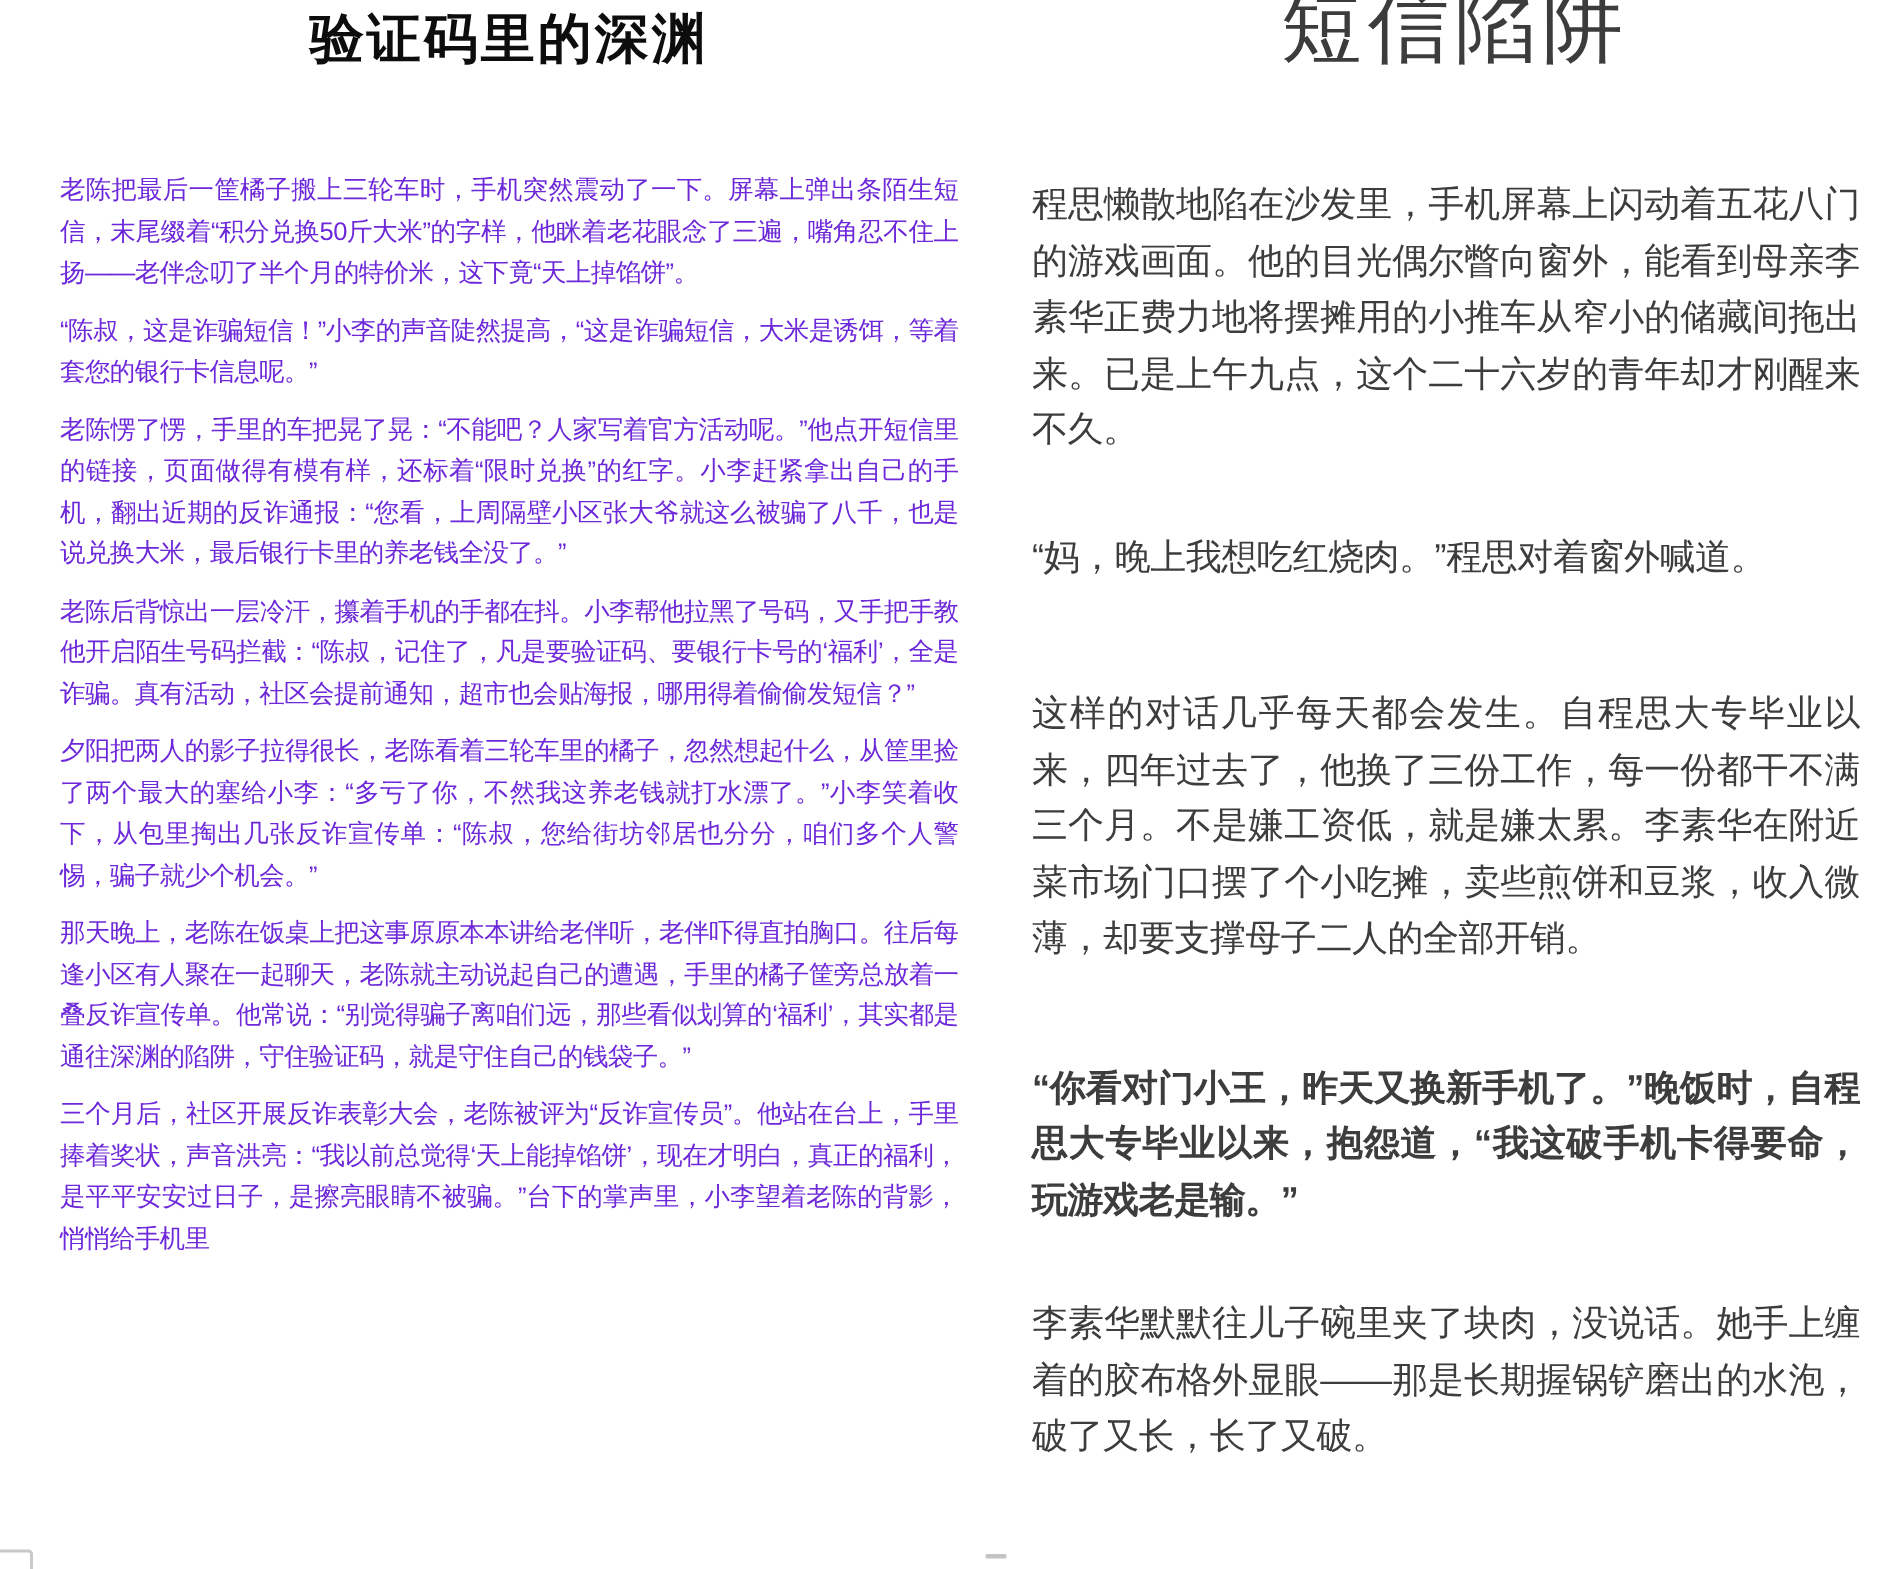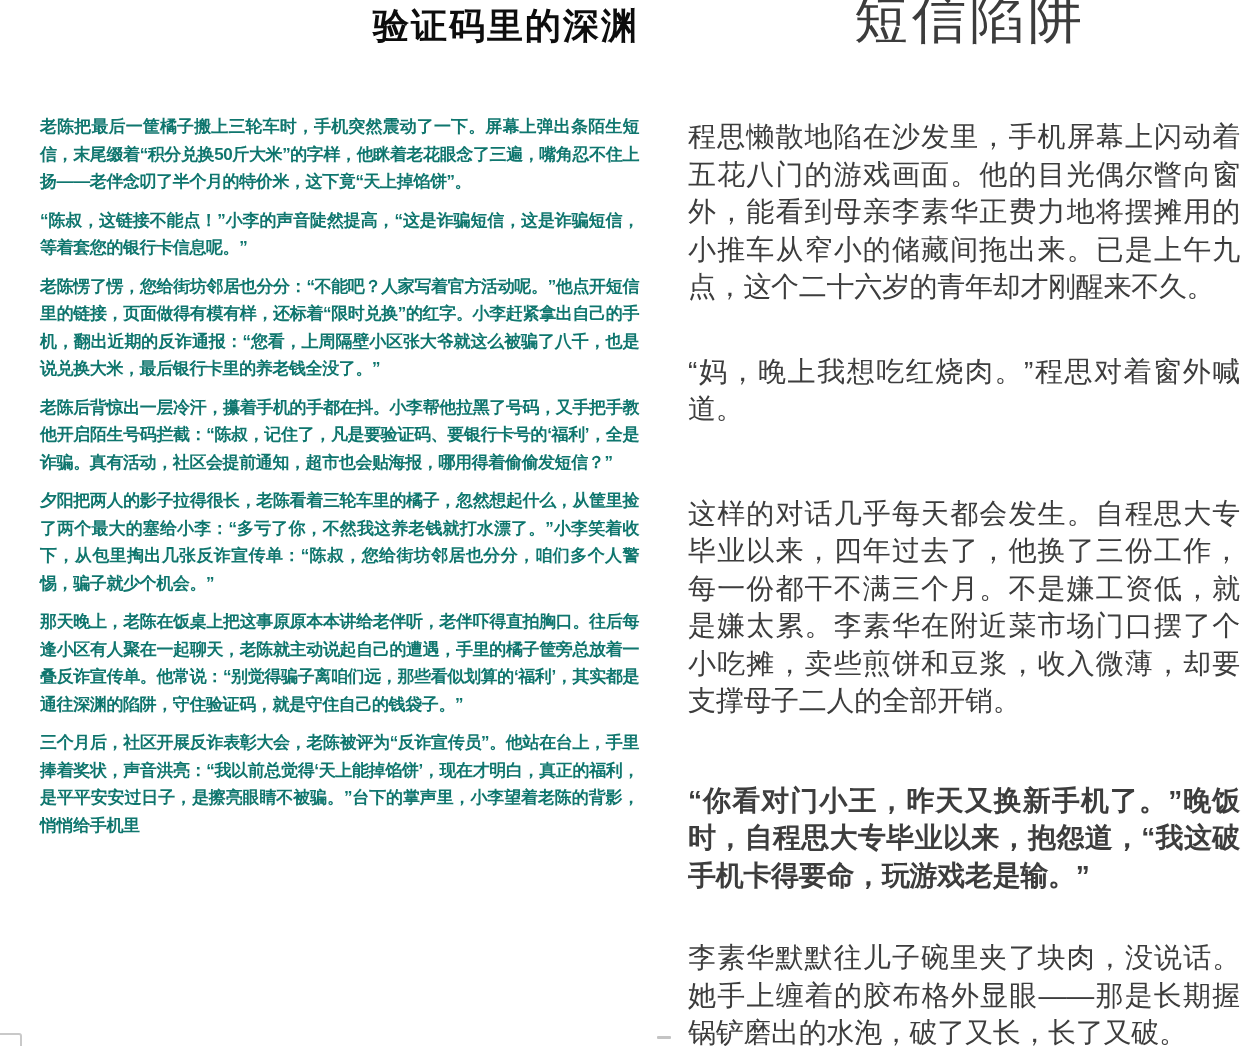--- a/index.html
+++ b/index.html
@@ -27,31 +27,31 @@
     left: 40px;
     top: 0;
     width: 599px;
   }
   .page-left .title {
     margin: 4px 0 0 0;
     font-size: 36px;
     line-height: 44px;
     font-weight: 900;
     color: #0d0d0d;
-    text-align: right;
+    text-align: center;
     letter-spacing: 2px;
   }
   .page-left .body { margin-top: 65px; }
   .page-left .body p {
     margin: 0 0 11px 0;
     font-size: 17px;
     line-height: 27.5px;
     text-align: justify;
-    color: #0f766e;
-    font-weight: 700;
+    color: #6d28d9;
+    font-weight: 400;
     letter-spacing: -0.4px;
   }
 
   
   .page-right {
     position: absolute;
     left: 688px;
     top: 0;
     width: 564px;
   }
@@ -60,21 +60,21 @@
     font-size: 54px;
     line-height: 60px;
     font-weight: 500;
     color: #3c3c3c;
     text-align: center;
     letter-spacing: 4px;
   }
   .page-right .body { margin-top: 70px; }
   .page-right .body p {
     margin: 0 12px 52px 0;
-    font-size: 28px;
+    font-size: 24px;
     line-height: 37.5px;
     text-align: justify;
     color: #3d3d3d;
     font-weight: 400;
     letter-spacing: -0.3px;
   }
   .page-right .body p:nth-child(1) { margin-bottom: 47px; }
   .page-right .body p:nth-child(2) { margin-bottom: 67px; }
   .page-right .body p:nth-child(3) { margin-bottom: 62px; }
   .page-right .body p:nth-child(4) { margin-bottom: 45px; font-weight: bold; }
@@ -104,22 +104,22 @@
 </style>
 </head>
 <body>
 
 <div class="canvas">
 
   <section class="page-left">
     <h1 class="title">验证码里的深渊</h1>
     <div class="body">
       <p>老陈把最后一筐橘子搬上三轮车时，手机突然震动了一下。屏幕上弹出条陌生短信，末尾缀着“积分兑换50斤大米”的字样，他眯着老花眼念了三遍，嘴角忍不住上扬——老伴念叨了半个月的特价米，这下竟“天上掉馅饼”。</p>
-      <p>“陈叔，这链接不能点！”小李的声音陡然提高，“这是诈骗短信，这是诈骗短信，等着套您的银行卡信息呢。”</p>
-      <p>老陈愣了愣，您给街坊邻居也分分：“不能吧？人家写着官方活动呢。”他点开短信里的链接，页面做得有模有样，还标着“限时兑换”的红字。小李赶紧拿出自己的手机，翻出近期的反诈通报：“您看，上周隔壁小区张大爷就这么被骗了八千，也是说兑换大米，最后银行卡里的养老钱全没了。”</p>
+      <p>“陈叔，这是诈骗短信！”小李的声音陡然提高，“这是诈骗短信，大米是诱饵，等着套您的银行卡信息呢。”</p>
+      <p>老陈愣了愣，手里的车把晃了晃：“不能吧？人家写着官方活动呢。”他点开短信里的链接，页面做得有模有样，还标着“限时兑换”的红字。小李赶紧拿出自己的手机，翻出近期的反诈通报：“您看，上周隔壁小区张大爷就这么被骗了八千，也是说兑换大米，最后银行卡里的养老钱全没了。”</p>
       <p>老陈后背惊出一层冷汗，攥着手机的手都在抖。小李帮他拉黑了号码，又手把手教他开启陌生号码拦截：“陈叔，记住了，凡是要验证码、要银行卡号的‘福利’，全是诈骗。真有活动，社区会提前通知，超市也会贴海报，哪用得着偷偷发短信？”</p>
       <p>夕阳把两人的影子拉得很长，老陈看着三轮车里的橘子，忽然想起什么，从筐里捡了两个最大的塞给小李：“多亏了你，不然我这养老钱就打水漂了。”小李笑着收下，从包里掏出几张反诈宣传单：“陈叔，您给街坊邻居也分分，咱们多个人警惕，骗子就少个机会。”</p>
       <p>那天晚上，老陈在饭桌上把这事原原本本讲给老伴听，老伴吓得直拍胸口。往后每逢小区有人聚在一起聊天，老陈就主动说起自己的遭遇，手里的橘子筐旁总放着一叠反诈宣传单。他常说：“别觉得骗子离咱们远，那些看似划算的‘福利’，其实都是通往深渊的陷阱，守住验证码，就是守住自己的钱袋子。”</p>
       <p>三个月后，社区开展反诈表彰大会，老陈被评为“反诈宣传员”。他站在台上，手里捧着奖状，声音洪亮：“我以前总觉得‘天上能掉馅饼’，现在才明白，真正的福利，是平平安安过日子，是擦亮眼睛不被骗。”台下的掌声里，小李望着老陈的背影，悄悄给手机里</p>
     </div>
   </section>
 
   <section class="page-right">
     <h1 class="title">短信陷阱</h1>
     <div class="body">

